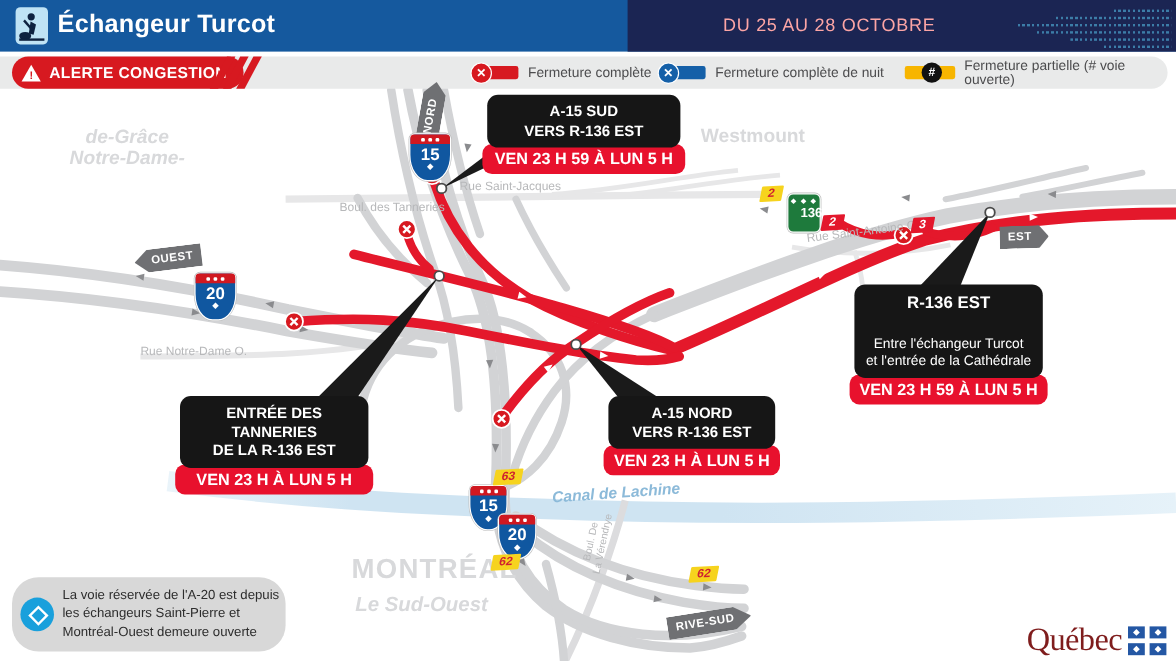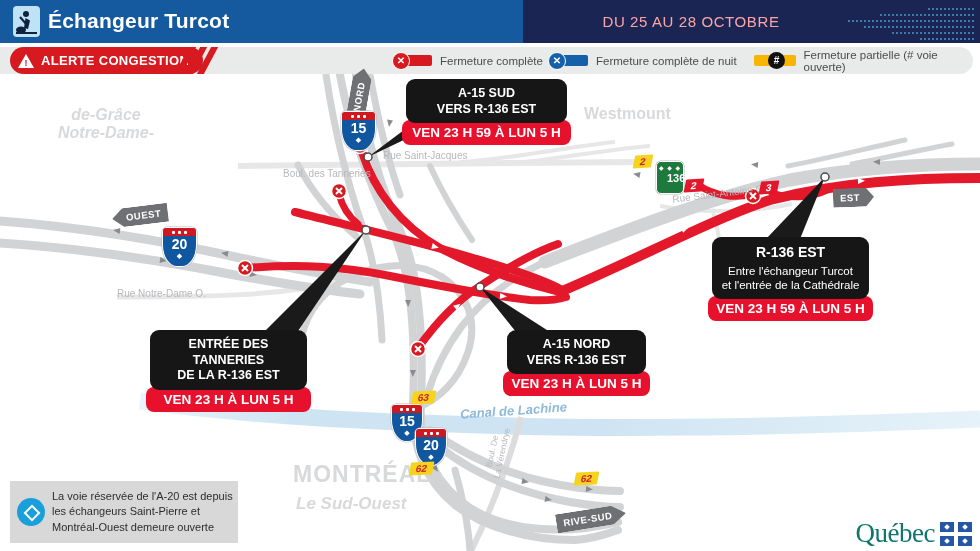--- a/index.html
+++ b/index.html
@@ -57,34 +57,34 @@
   .shield.green .num{font-size:11px;line-height:13px;margin-left:10px;}
   
   .mk{position:absolute;font-size:10px;font-weight:bold;padding:1px 6px;transform:skewX(-14deg) rotate(-3deg);
       border-radius:1px;}
   .mk.yellow{background:#f6d31e;color:#cf2030;}
   .mk.red{background:#e3172c;color:#fff;}
   
   .callout{position:absolute;text-align:center;z-index:5;}
   .co-black{background:#161616;color:#fff;border-radius:9px;padding:7px 8px 6px;font-weight:bold;
             font-size:12.5px;line-height:1.25;position:relative;z-index:2;}
-  .co-black .sub{font-weight:normal;font-size:11.5px;line-height:1.3;margin-top:2px;}
+  .co-black .sub{font-weight:normal;font-size:11.5px;line-height:1.3;margin-top:18px;}
   .co-red{background:#e8112d;color:#fff;border-radius:8px;font-weight:bold;font-size:13.5px;
           padding:5px 4px;margin:-3px -4px 0;position:relative;z-index:1;}
   
   .note{position:absolute;left:10px;top:481px;width:228px;height:62px;background:#d8d8d8;
-        border-radius:0;}
+        border-radius:22px;}
   .note-icon{position:absolute;left:7px;top:17px;width:28px;height:28px;border-radius:50%;
              background:#19a0dc;}
   .note-icon i{position:absolute;left:9px;top:9px;width:8px;height:8px;border:2.5px solid #fff;
                transform:rotate(45deg);display:block;}
   .note-text{position:absolute;left:42px;top:8px;font-size:11px;line-height:1.4;color:#2d2d2d;font-weight:500;}
   
   .logo{position:absolute;right:8px;top:518px;display:flex;align-items:center;gap:5px;}
-  .logo-word{font-family:"Liberation Serif",serif;font-size:27px;color:#0f766e;letter-spacing:-.5px;}
+  .logo-word{font-family:"Liberation Serif",serif;font-size:27px;color:#7f1d1d;letter-spacing:-.5px;}
   .flag{position:relative;width:32px;height:24px;background:#fff;}
   .flag b{position:absolute;width:14px;height:10px;background:#2457a4;}
   .flag b:nth-child(1){left:0;top:0}.flag b:nth-child(2){right:0;top:0}
   .flag b:nth-child(3){left:0;bottom:0}.flag b:nth-child(4){right:0;bottom:0}
   .flag b i{position:absolute;left:5px;top:3px;width:4px;height:4px;background:#fff;transform:rotate(45deg);display:block;}
   svg{position:absolute;left:0;top:0;}
   .maplayer{pointer-events:none;}
 </style>
 </head>
 <body>

